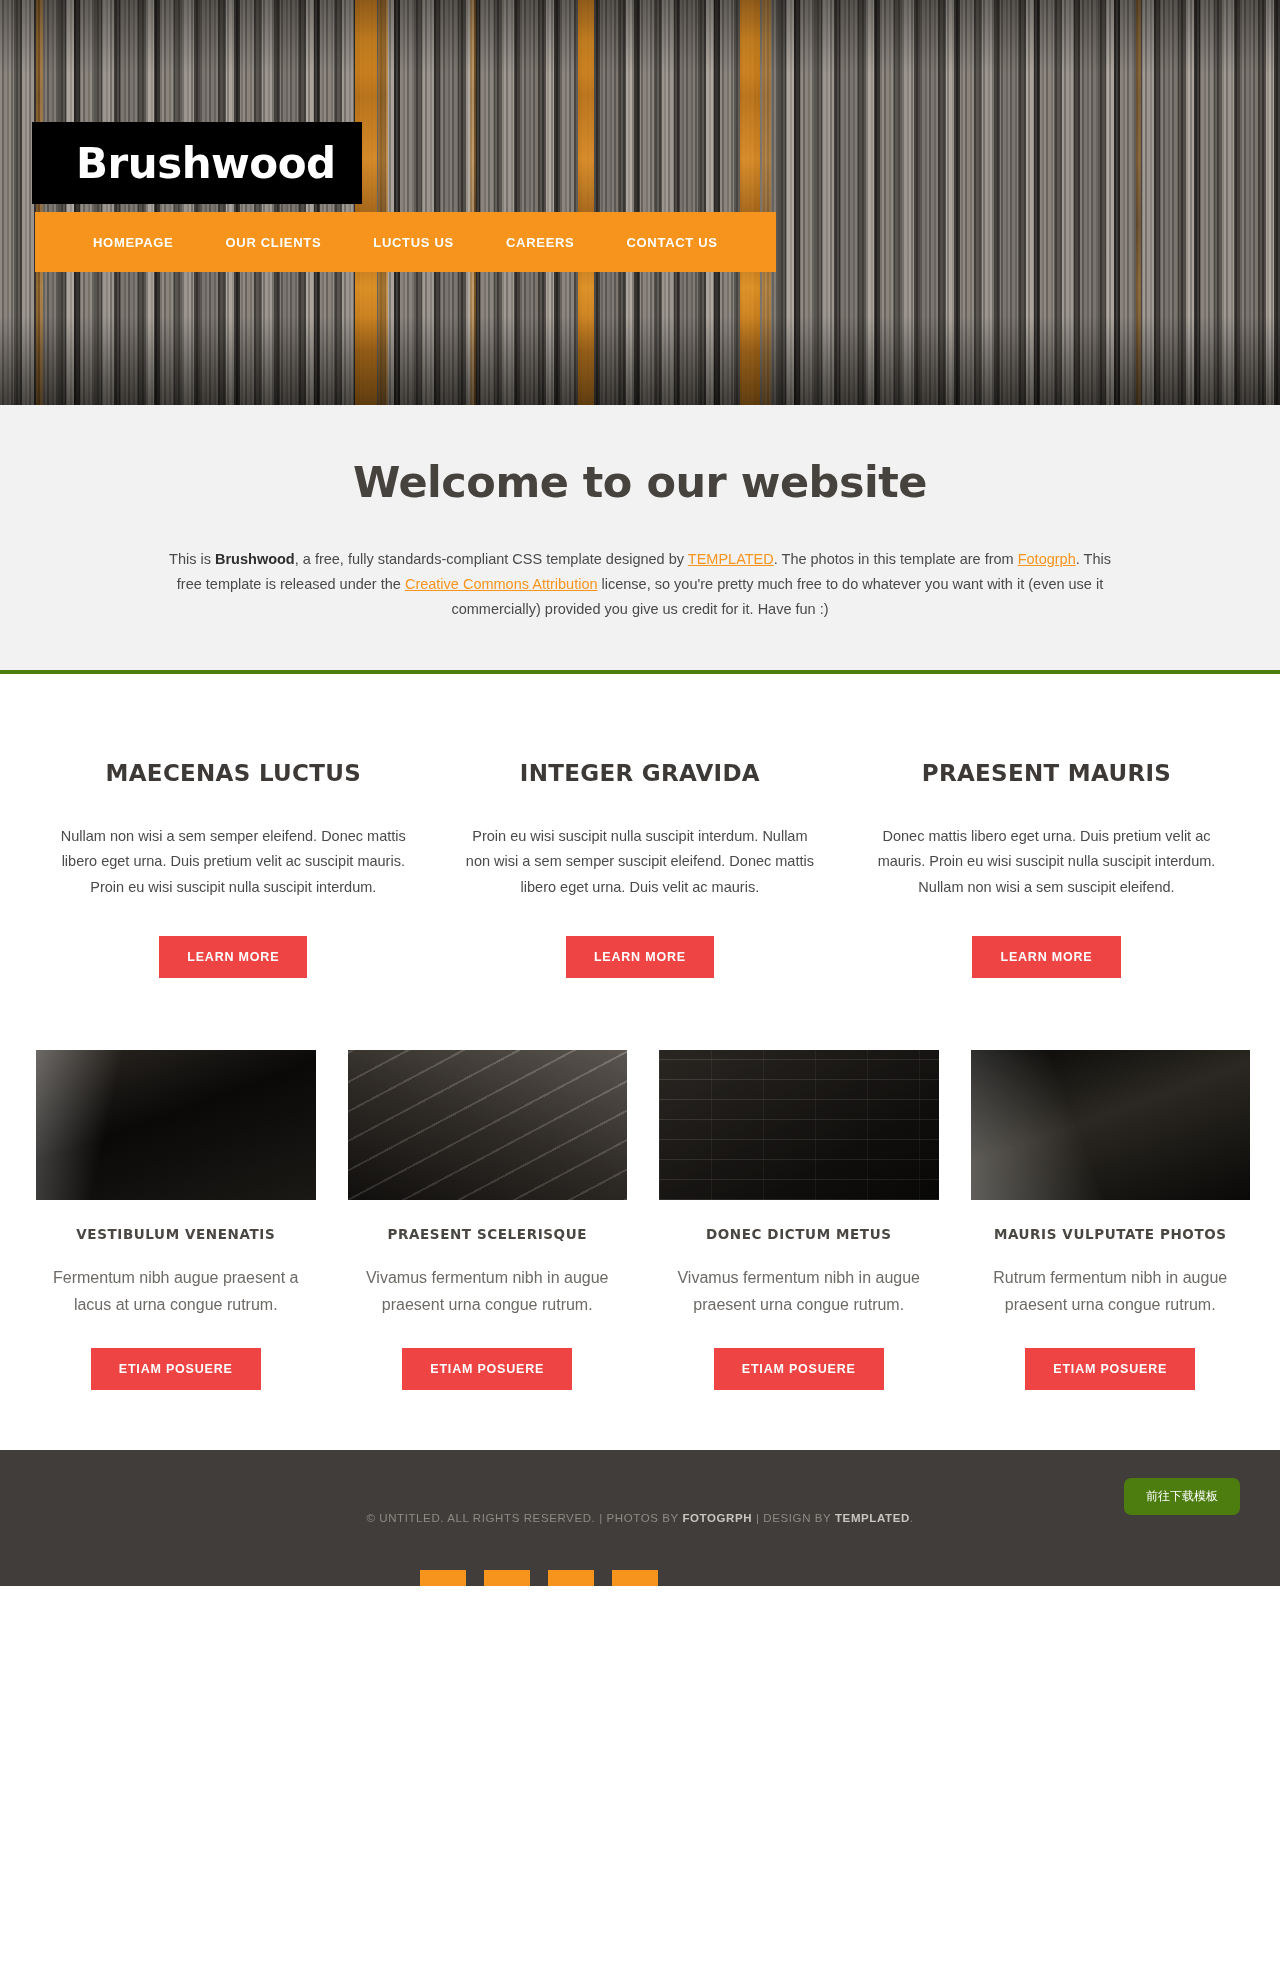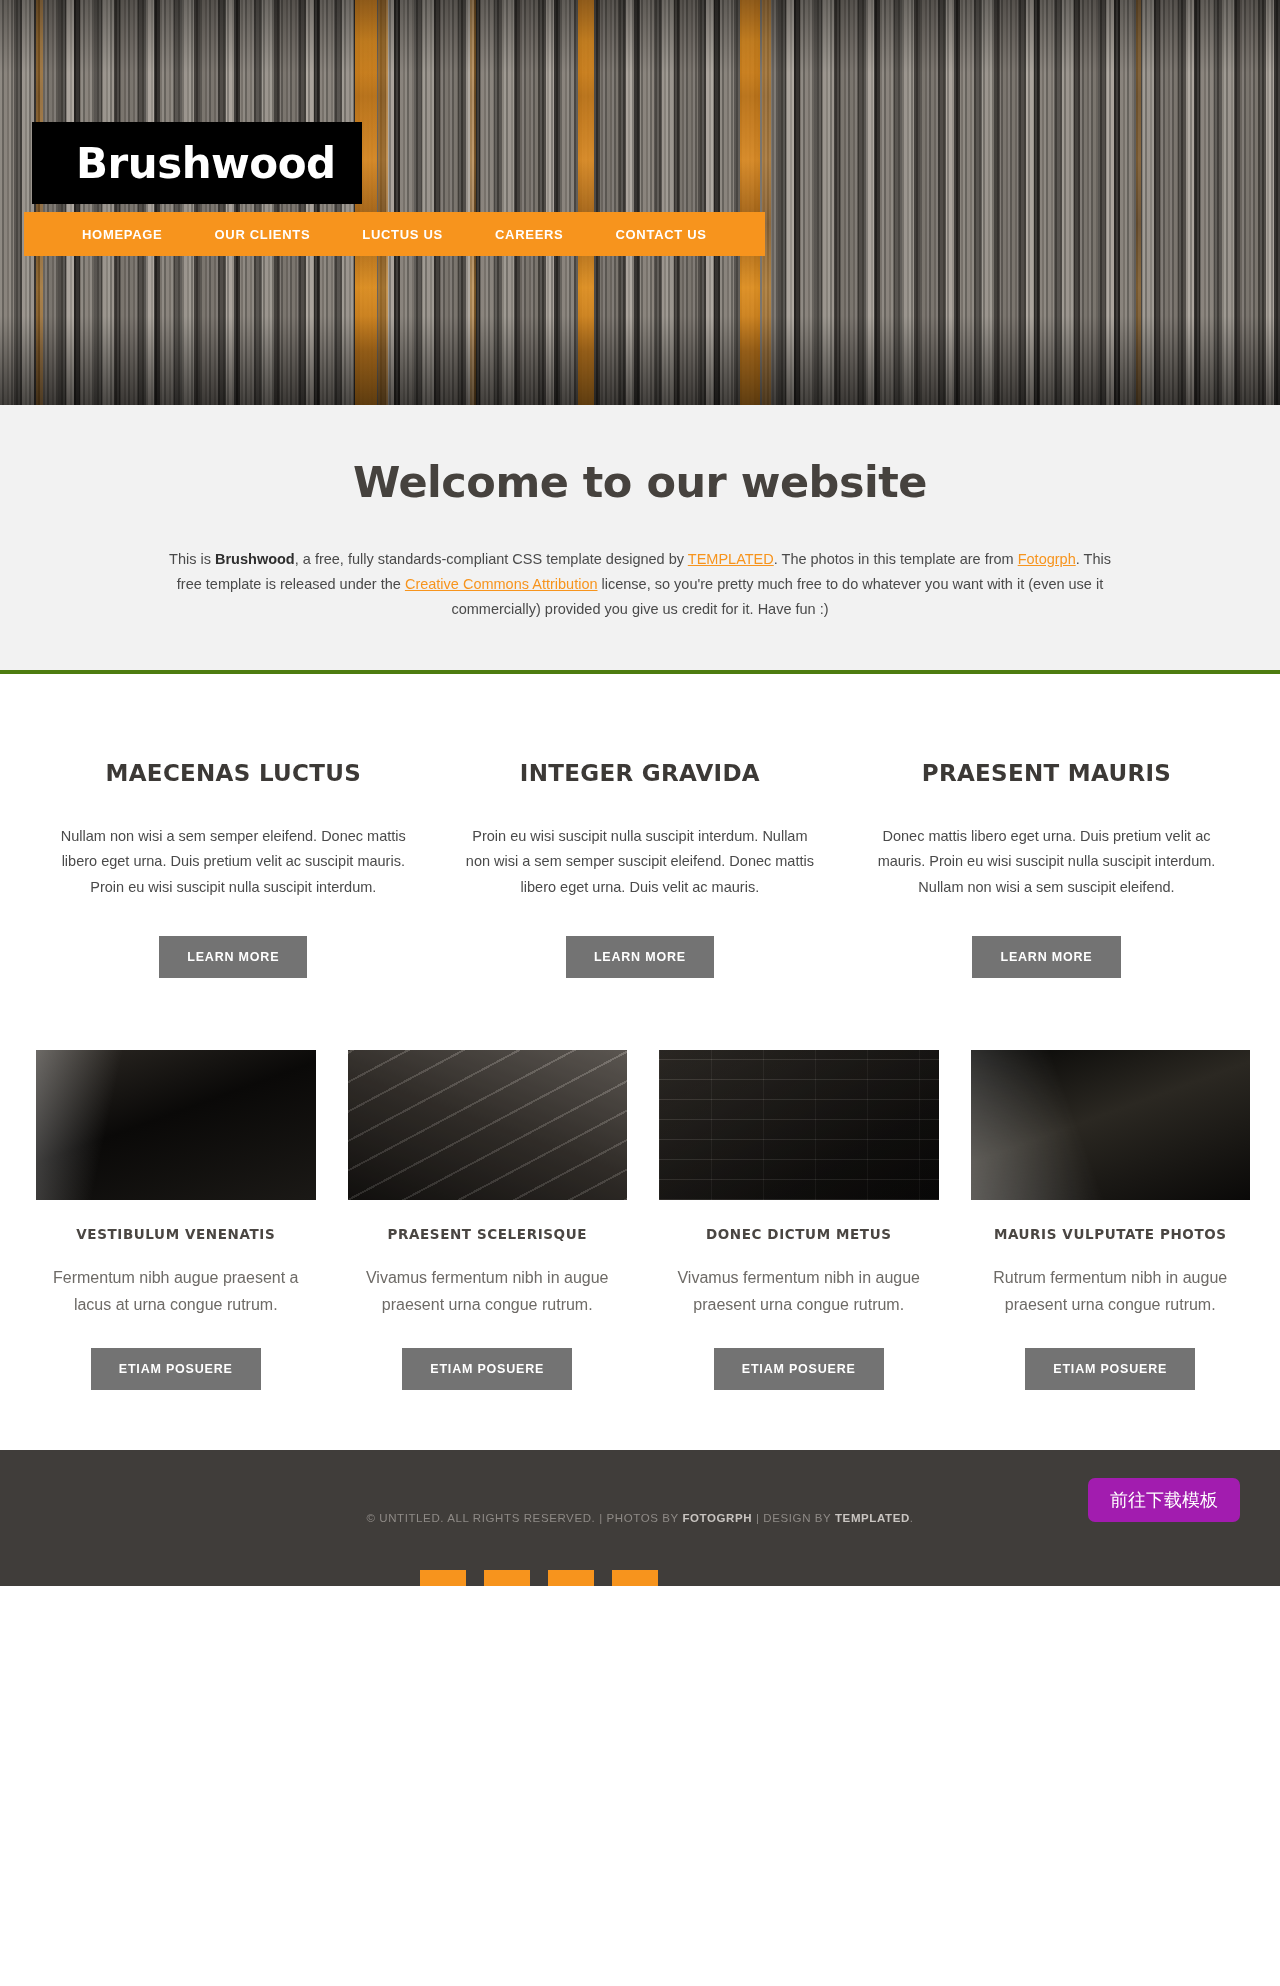--- a/index.html
+++ b/index.html
@@ -71,22 +71,22 @@
     color: #ffffff;
     font-size: 42px;
     font-weight: bold;
     letter-spacing: -0.5px;
     padding-left: 44px;
     font-family: "DejaVu Sans", sans-serif;
   }
 
   #nav {
     position: absolute;
-    left: 24px; top: 212px;
-    height: 44px;
+    left: 35px; top: 212px;
+    height: 60px;
     background: #f7941d;
     display: flex;
     align-items: center;
     padding: 16px 32px;
   }
   .nav-item {
     color: #ffffff;
     font-size: 13px;
     font-weight: bold;
     letter-spacing: 0.7px;
@@ -137,21 +137,21 @@
     font-family: "DejaVu Sans", sans-serif;
   }
   .box p {
     font-size: 14.5px;
     line-height: 1.75;
     color: #4a4a4a;
     margin-bottom: 36px;
   }
   .btn {
     display: inline-block;
-    background: #737373;
+    background: #ef4444;
     color: #ffffff;
     font-size: 12.5px;
     font-weight: bold;
     letter-spacing: 0.8px;
     padding: 14px 28px;
     cursor: pointer;
     border: none;
     font-family: "Liberation Sans", sans-serif;
   }
 
@@ -221,26 +221,26 @@
   }
   #footer-text {
     font-size: 11.5px;
     letter-spacing: 0.6px;
     color: #8e8a86;
   }
   #footer-text b { color: #c9c5c1; }
   #dl-button {
     position: absolute;
     right: 40px; top: 28px;
-    background: #a21caf;
+    background: #4d7c0f;
     color: #ffffff;
     border: none;
     border-radius: 7px;
     padding: 10px 22px;
-    font-size: 18px;
+    font-size: 12px;
     cursor: pointer;
     font-family: "DejaVu Sans", sans-serif;
   }
   #watermark {
     position: absolute;
     left: 34px; top: 88px;
     font-size: 25px;
     font-weight: bold;
     font-style: italic;
     white-space: nowrap;

